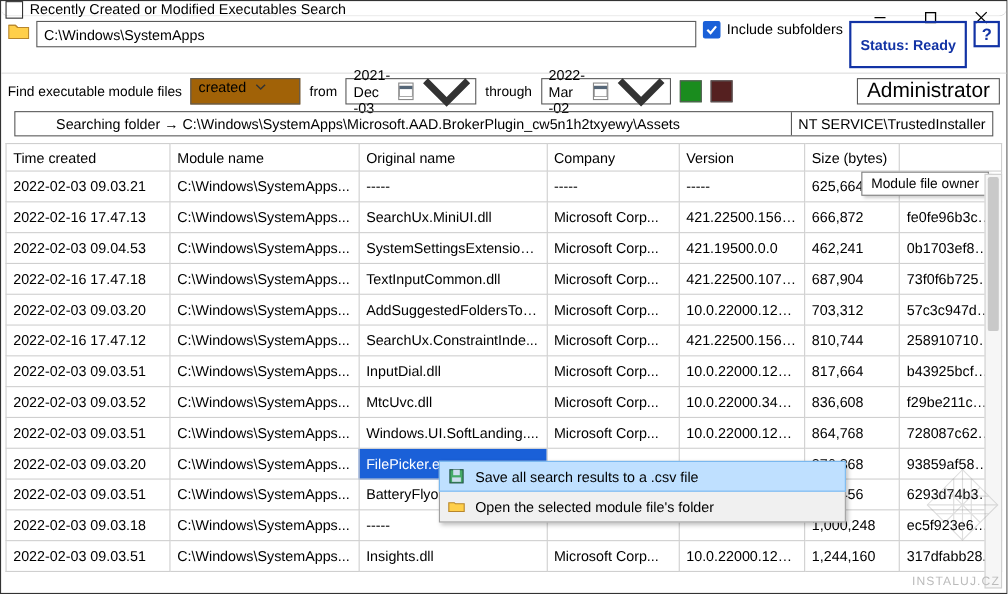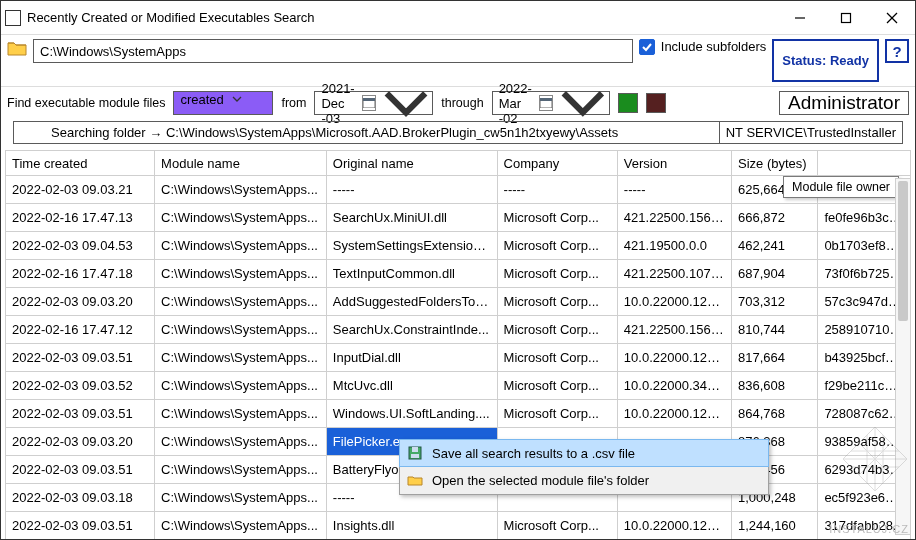--- a/index.html
+++ b/index.html
@@ -1,35 +1,35 @@
 <!DOCTYPE html>
 <html><head>
 <meta charset="utf-8">
 <style>
   * { box-sizing: border-box; }
   html, body { margin:0; padding:0; font-family: "Segoe UI", Tahoma, sans-serif; font-size:12.5px; }
   .window { width:916px; height:540px; border:1px solid #333; display:flex; flex-direction:column; background:#fff; }
   
-  .titlebar { height:34px; display:flex; align-items:center; padding:0 0 0 4px; border-bottom:1px solid #ddd; }
+  .titlebar { height:14px; display:flex; align-items:flex-start; padding:0 0 0 4px; border-bottom:1px solid #ddd;border-radius:12px; }
   .titlebar .app-icon { width:16px; height:16px; border:1.5px solid #333; margin-right:6px; }
   .titlebar .title { flex:1; font-size:13px; }
   .titlebar .winbtn { width:46px; height:30px; display:flex; align-items:center; justify-content:center; }
   .titlebar .winbtn svg { width:12px; height:12px; }
   
   .pathrow { display:flex; align-items:flex-start; padding:4px 6px; gap:6px; border-bottom:1px solid #ddd; }
   .folder-icon { width:20px; height:18px; }
   .path-input { flex:1; border:1.5px solid #5a5a5a; height:24px; padding:2px 6px; font-size:13px; }
   .checkbox { width:16px; height:16px; background:#1a60d8; border:1px solid #1a60d8; display:inline-flex; align-items:center; justify-content:center; border-radius:2px; }
   .checkbox svg { width:12px; height:12px; }
   .label-sub { font-size:13px; }
   .status-box { border:2px solid #1233a5; color:#1233a5; font-weight:700; padding:12px 8px; font-size:13px;}
   .help-box { border:2px solid #1233a5; color:#1233a5; font-weight:700; width:24px; height:24px; display:flex; align-items:center; justify-content:center; font-size:15px;}
   
   .filterrow { display:flex; align-items:center; padding:4px 6px; gap:8px; }
-  .combo { border:1.5px solid #5a5a5a; height:24px; display:flex; align-items:center; padding:0 4px 8px 6px; background:#8b5cf6; font-size:13px; gap:8px;}
+  .combo { border:1.5px solid #5a5a5a; height:24px; display:flex; align-items:center; padding:0 4px 8px 6px; background:#a16207; font-size:13px; gap:8px;}
   .combo .chev { width:10px; height:10px; }
   .datebox { border:1.5px solid #5a5a5a; height:24px; display:flex; align-items:center; padding:0 2px 0 6px; font-size:13px; gap:6px;}
   .datebox .cal { border:1px solid #888; width:18px; height:16px; display:flex; align-items:center; justify-content:center;}
   .sq { width:20px; height:20px; border:1.5px solid #5a5a5a;}
   .adminbox { border:1.5px solid #5a5a5a; padding:2px 8px; font-size:19px; height:24px; display:flex; align-items:center;}
   
   .statusrow { display:flex; border:1.5px solid #5a5a5a; margin:2px 12px;padding-left:31px; }
   .statusrow .left { flex:1; padding:3px 6px; border-right:1.5px solid #5a5a5a; font-size:13px;}
   .statusrow .right { padding:3px 6px; font-size:13px; white-space:nowrap;}
   

